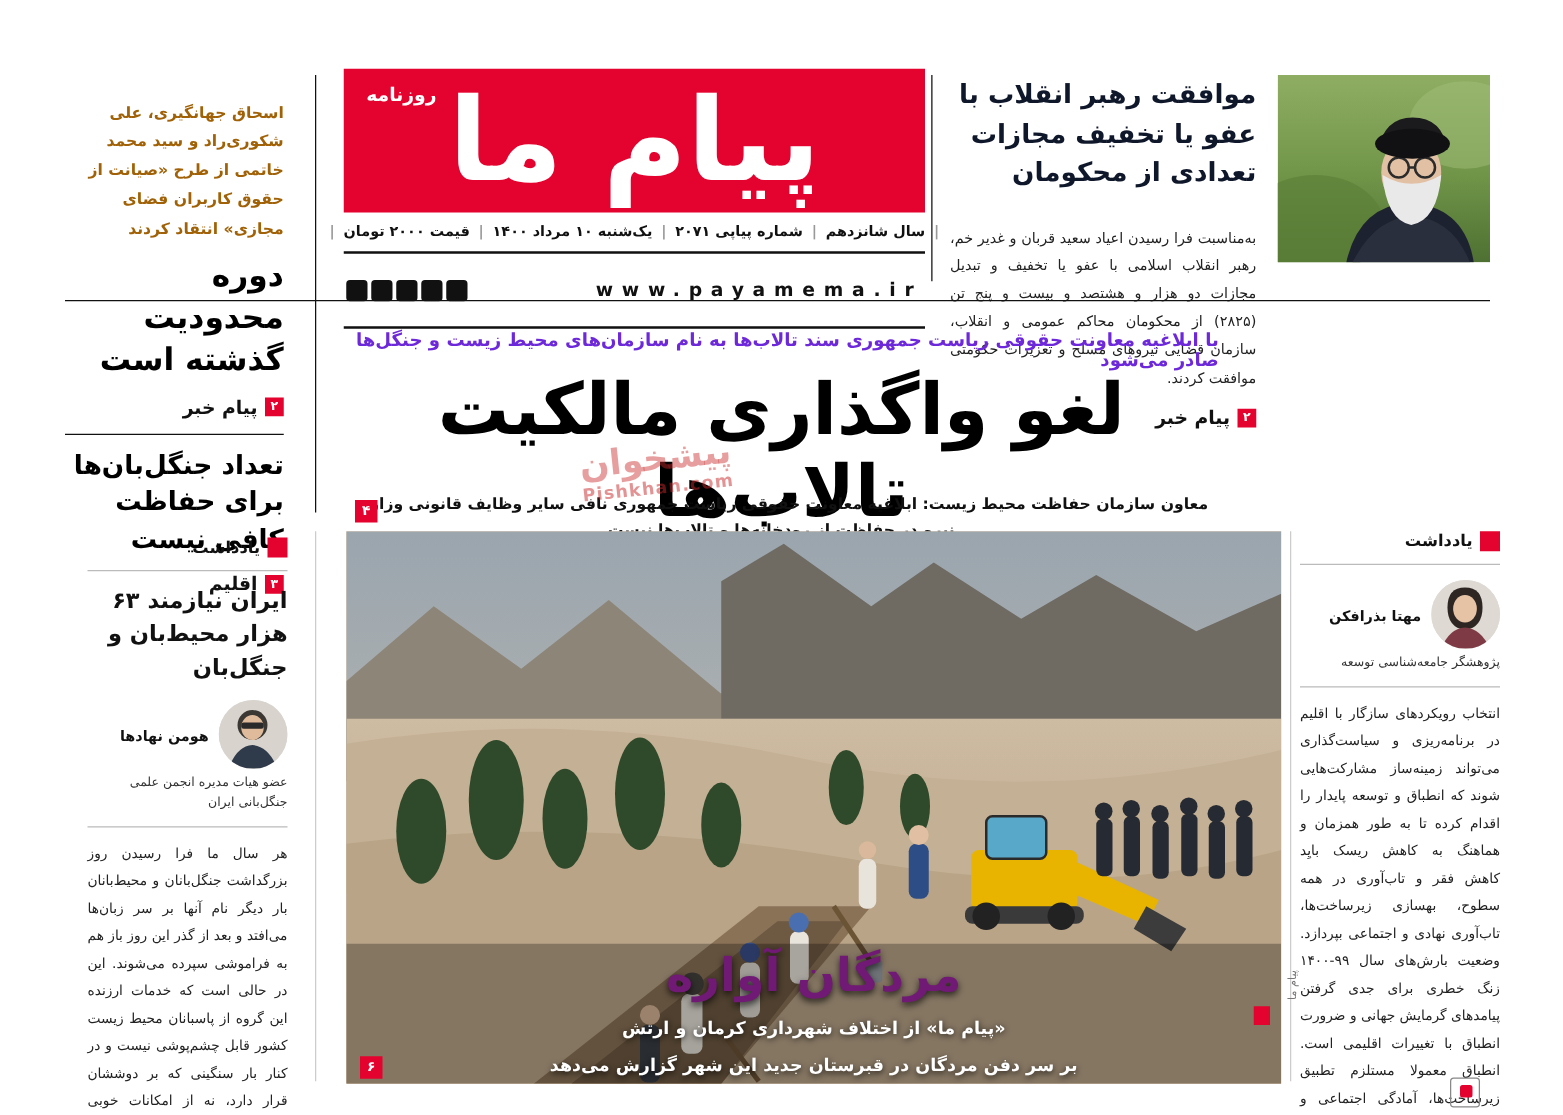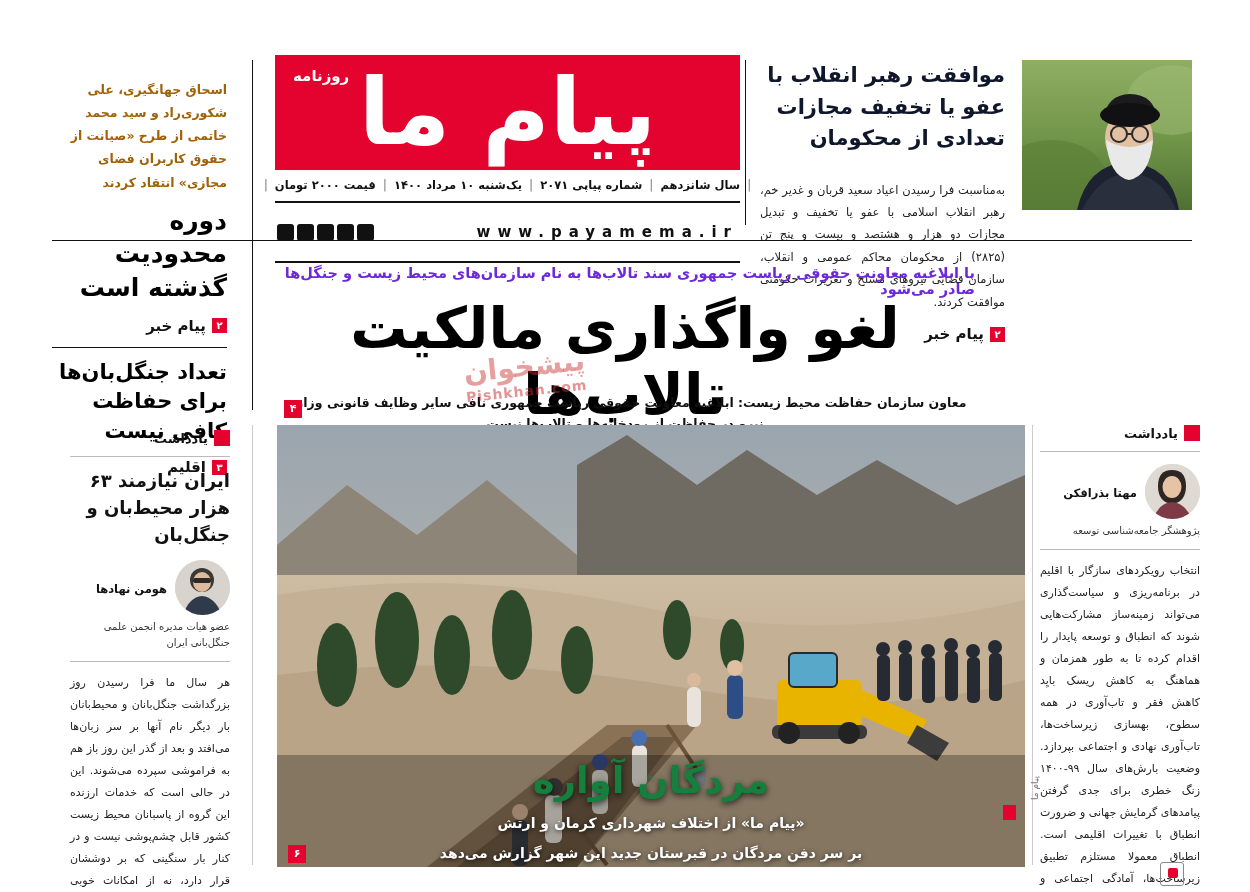--- a/index.html
+++ b/index.html
@@ -97,21 +97,21 @@
     pointer-events:none;direction:rtl;
   }
   .watermark small{display:block;font-size:14px;color:rgba(200,40,40,.5);letter-spacing:1px;}
 
   
   .photo-main{position:absolute;left:277px;top:425px;width:748px;height:442px;overflow:hidden;background:#cbbba4;}
   .photo-caption-box{
     position:absolute;left:277px;bottom:25px;width:748px;padding:0;direction:rtl;text-align:center;
   }
   .cap-title{
-    font-size:37px;font-weight:bold;color:#15803d;text-align:center;
+    font-size:37px;font-weight:bold;color:#701a75;text-align:center;
     text-shadow:0 2px 6px rgba(0,0,0,.75);
   }
   .cap-sub{
     margin-top:8px;font-size:14px;font-weight:bold;color:#fff;text-align:center;
     text-shadow:0 1px 5px rgba(0,0,0,.8);line-height:1.9;
   }
 
   
   .note-left{
     position:absolute;left:70px;top:430px;width:160px;direction:rtl;text-align:right;

